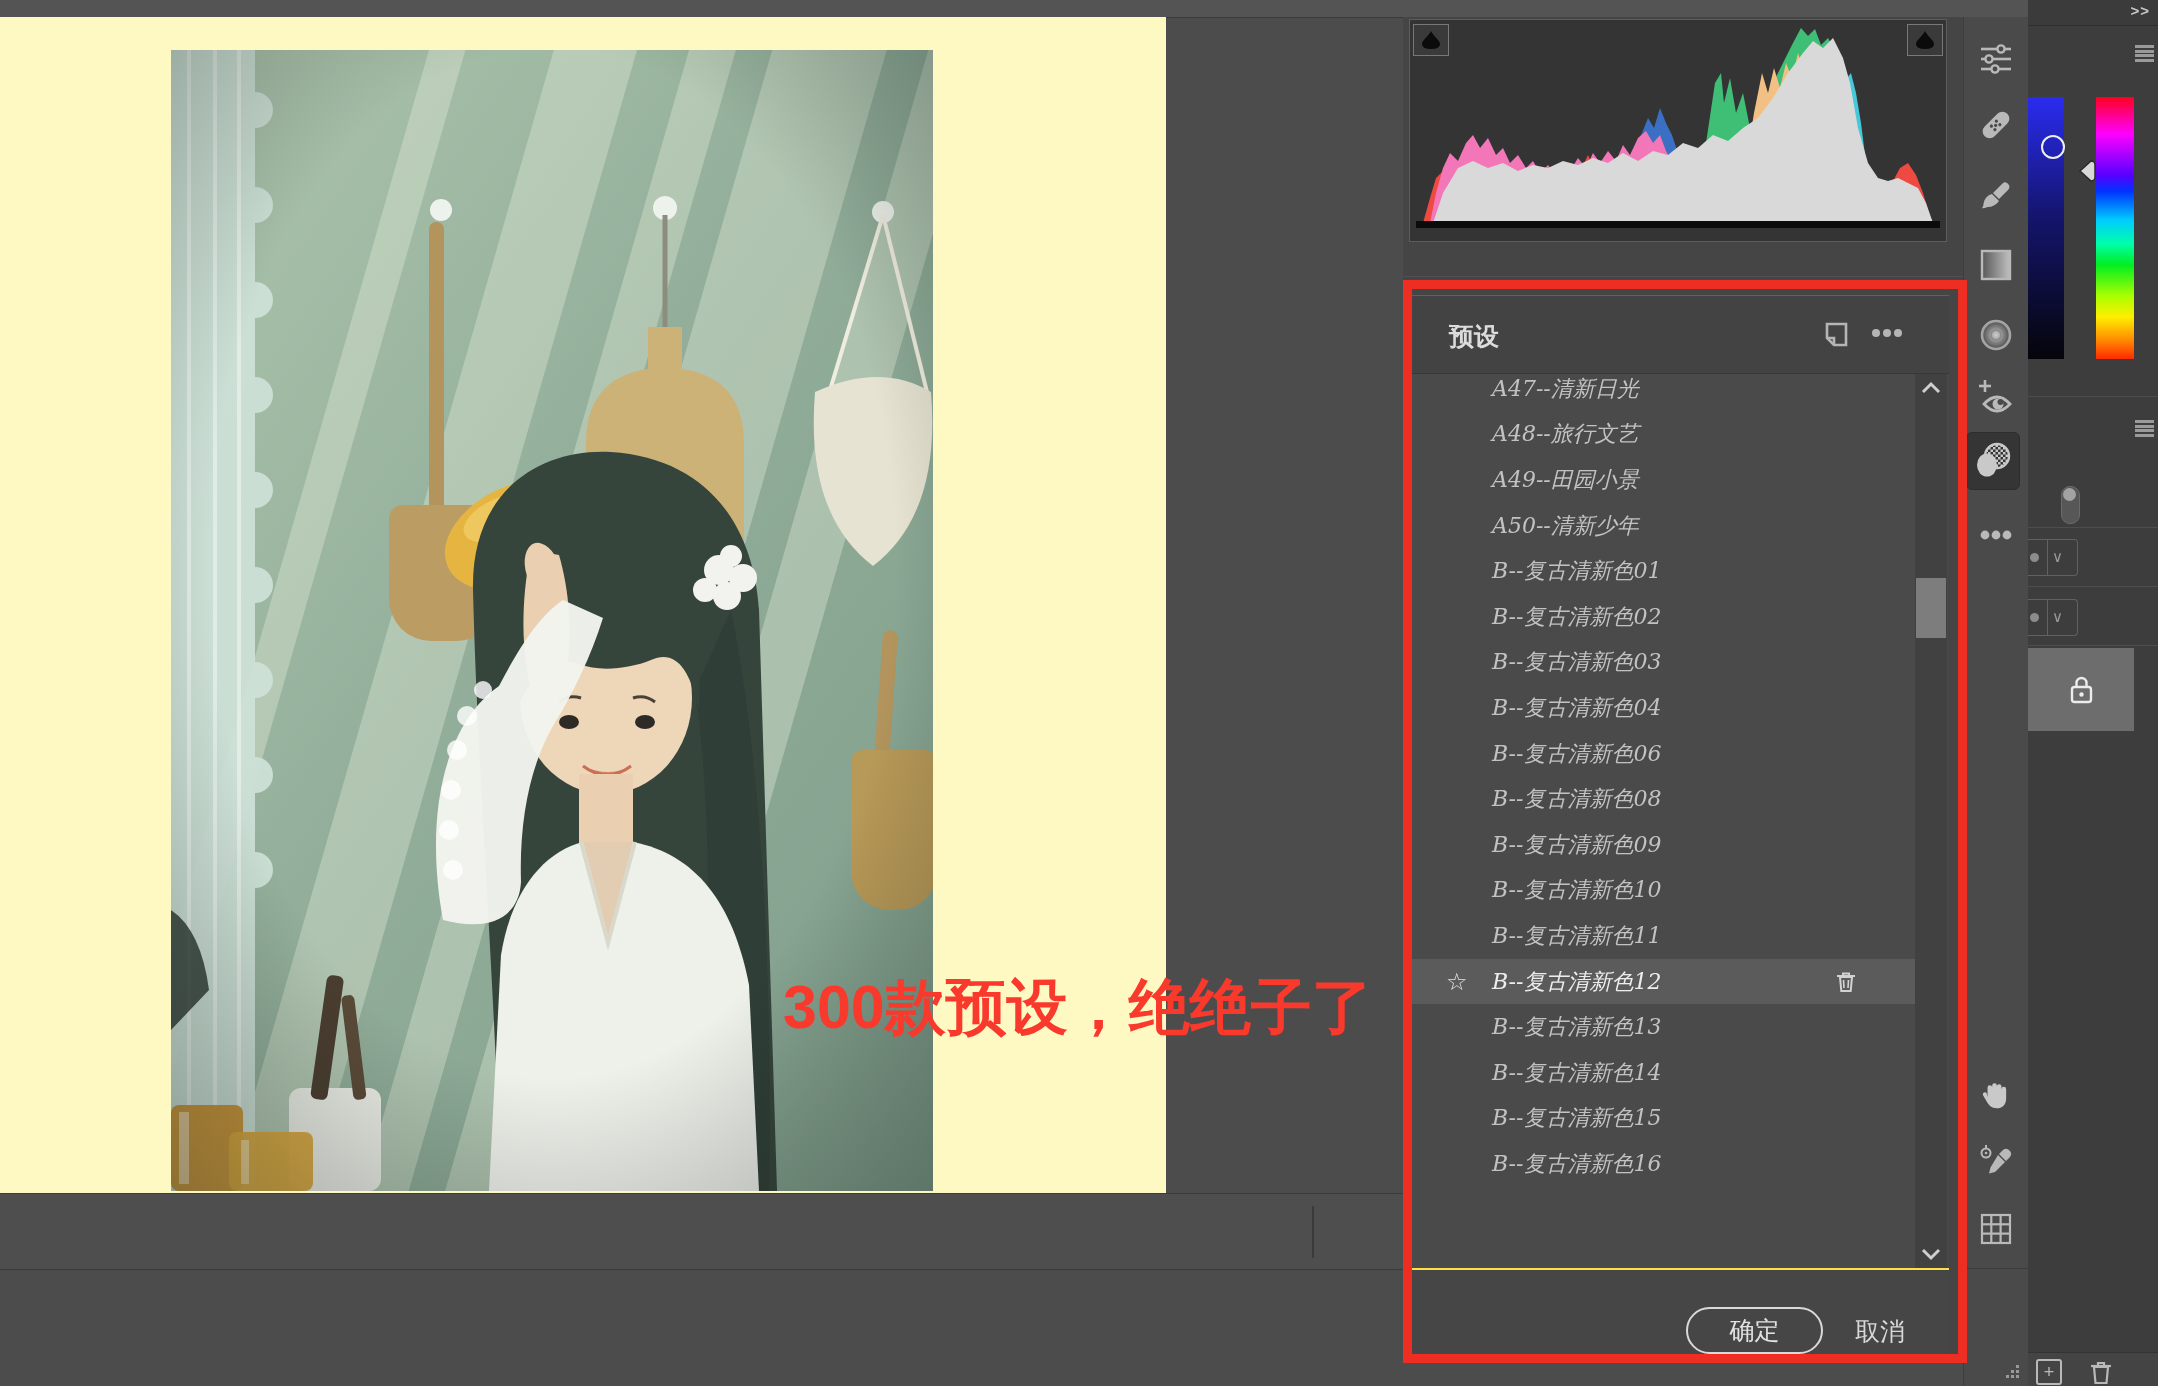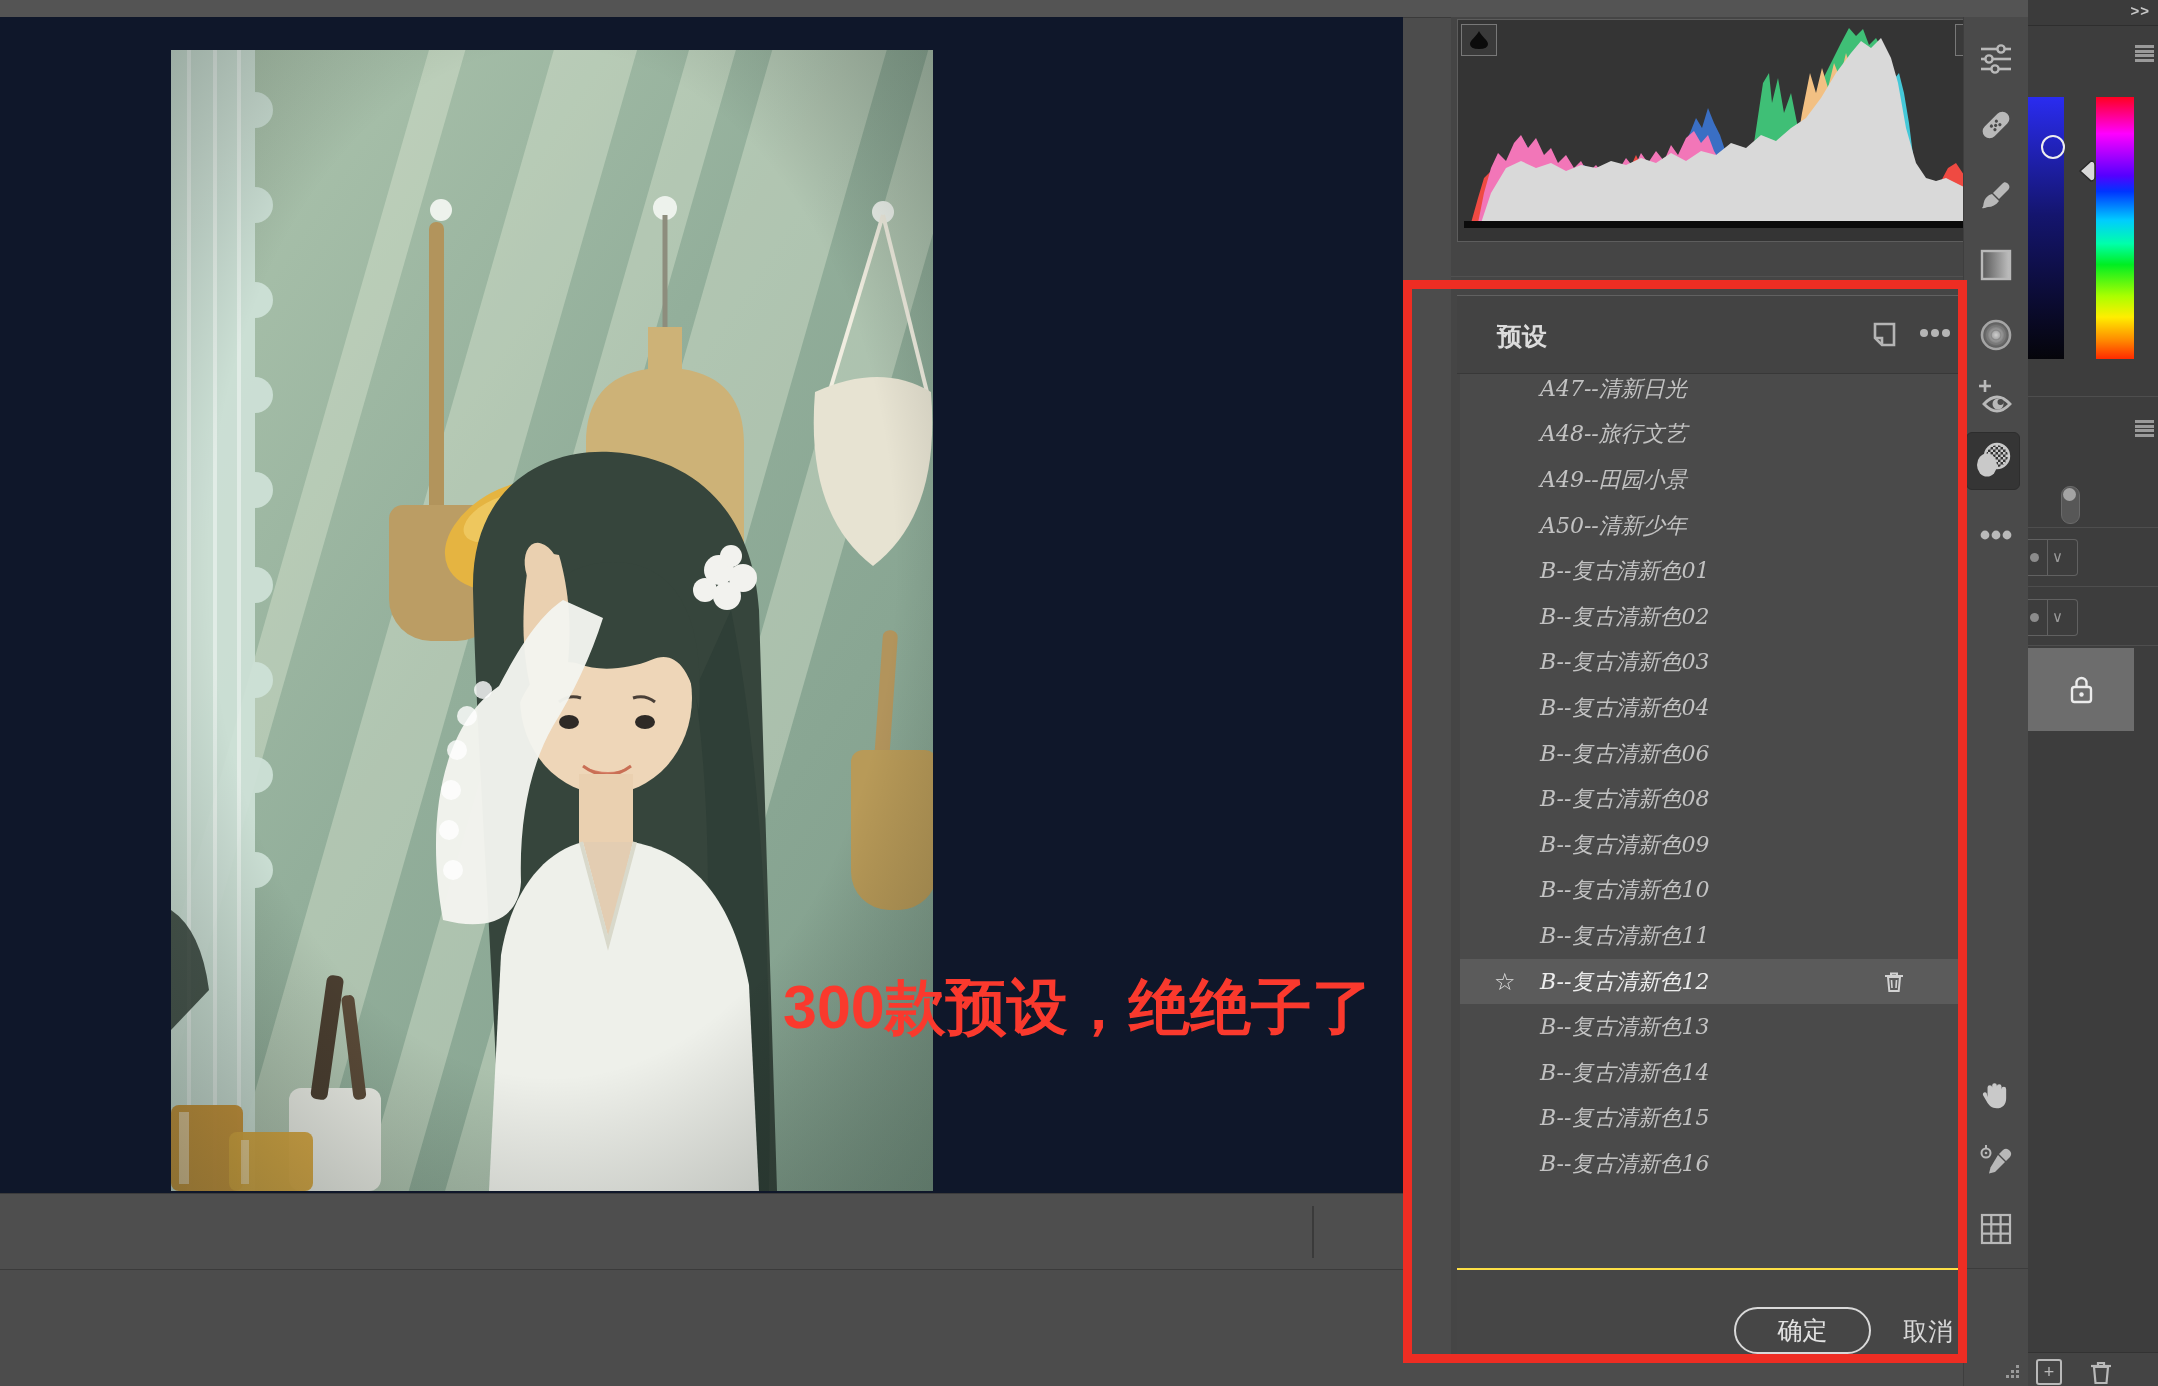--- a/index.html
+++ b/index.html
@@ -4,30 +4,30 @@
 <style>
   html,body{margin:0;padding:0;background:#222;}
   .screen{position:relative;width:2158px;height:1386px;background:#4c4c4c;overflow:hidden;
           font-family:"Liberation Sans","DejaVu Sans",sans-serif;color:#c9c9c9;}
   .abs{position:absolute;}
 
   
   .topbar{left:0;top:0;width:2028px;height:17px;background:#545454;border-bottom:1px solid #3a3a3a;}
 
   
-  .canvas{left:0;top:17px;width:1403px;height:1176px;background:#0f172a;}
+  .canvas{left:0;top:17px;width:1166px;height:1176px;background:#fef9c3;}
   .photo{left:171px;top:33px;width:762px;height:1141px;}
   .caption{left:783px;top:957px;font-size:61px;font-weight:600;color:#fa392d;line-height:66px;white-space:nowrap;letter-spacing:0px;}
 
   
   .cfooter{left:0;top:1193px;width:1403px;height:75px;background:#4e4e4e;border-top:1px solid #3b3b3b;border-bottom:1px solid #3b3b3b;}
   .cfooter .vdiv{left:1312px;top:12px;width:2px;height:52px;background:#3a3a3a;}
 
   
-  .rpanel{left:1403px;top:17px;width:560px;height:1343px;background:#454545;margin-left:48px;}
+  .rpanel{left:1403px;top:17px;width:560px;height:1343px;background:#454545;}
   .histbox{left:6px;top:2px;width:536px;height:221px;background:#343434;border:1px solid #5d5d5d;}
   .clipbtn{top:4px;width:34px;height:30px;border:1px solid #787878;background:#3a3a3a;display:flex;align-items:center;justify-content:center;}
   .seam1{left:0;top:259px;width:560px;height:1px;background:#515151;}
   .ptop{left:6px;top:278px;width:540px;height:1px;background:#616161;}
   .phead{left:6px;top:279px;width:540px;height:77px;background:#434343;}
   .ptitle{left:40px;top:24px;font-size:25px;font-weight:bold;color:#dcdcdc;font-family:"DejaVu Serif","Liberation Serif",serif;}
   .phdiv{left:6px;top:356px;width:540px;height:1px;background:#383838;}
   .plist{left:9px;top:357px;width:536px;height:894px;background:#4a4a4a;overflow:hidden;}
   .rows{margin-top:-8px;}
   .prow{position:relative;width:503px;height:45.6px;display:flex;align-items:center;

